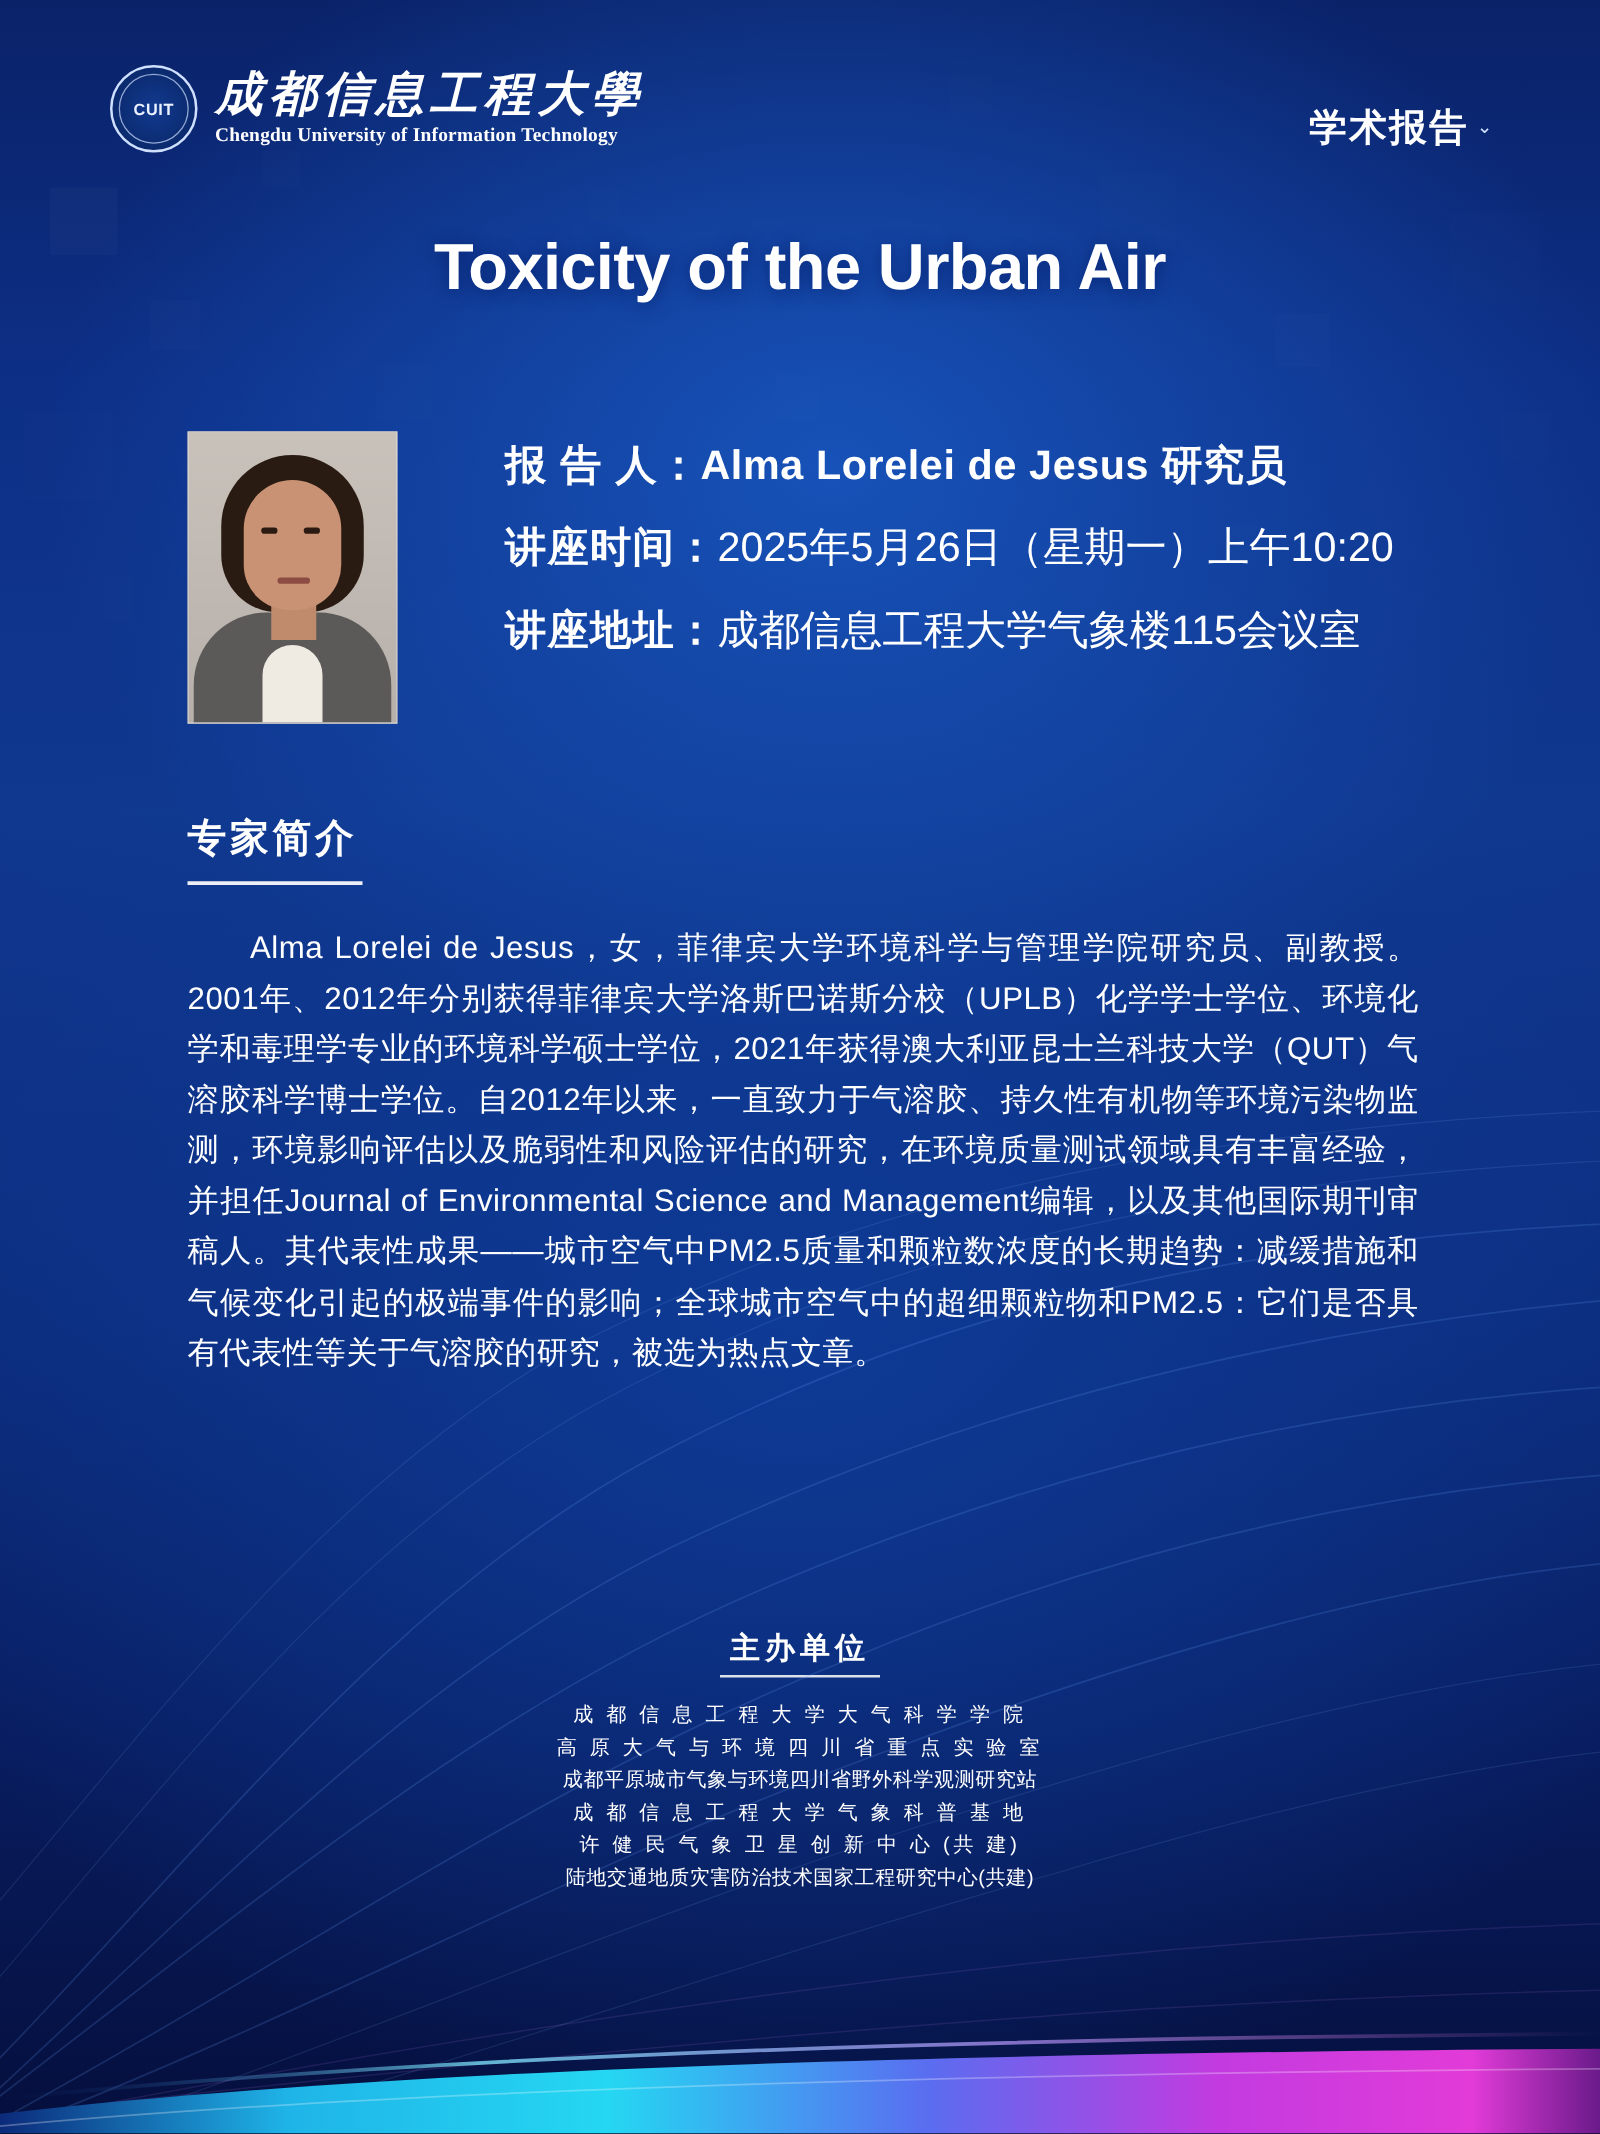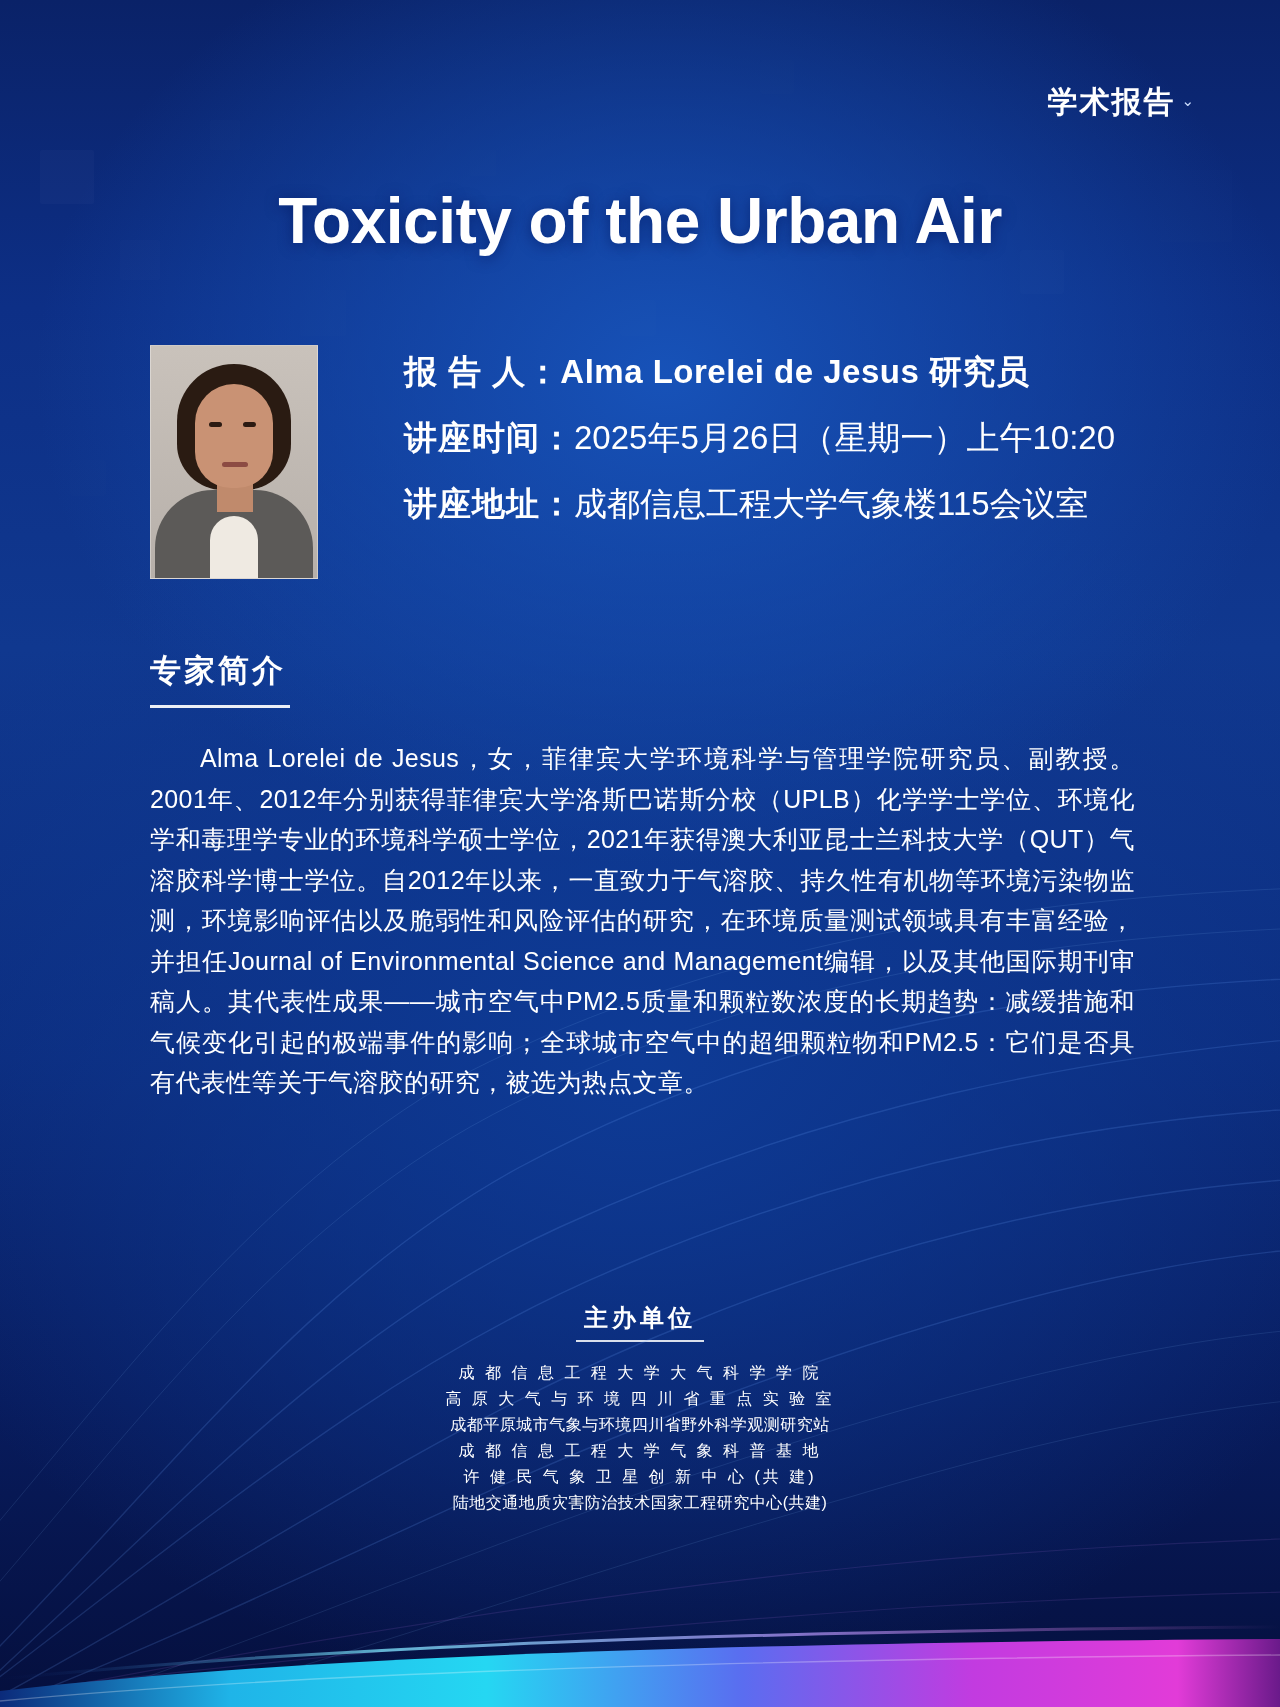--- a/index.html
+++ b/index.html
@@ -125,21 +125,21 @@
     color: #cfe0ff;
     padding-bottom: 4px;
   }
 
   
   .title {
     position: absolute;
     top: 186px;
     left: 0; right: 0;
     text-align: center;
-    font-size: 64px;
+    font-size: 52px;
     font-weight: bold;
     letter-spacing: -.5px;
     line-height: 1.1;
     text-shadow: 0 2px 14px rgba(0,20,90,.6);
   }
 
   
   .info {
     position: absolute;
     top: 345px;
@@ -303,20 +303,29 @@
     <i style="left:880px; top:140px; width:60px;  height:60px; opacity:.35;"></i>
     <i style="left:1020px;top:250px; width:44px;  height:44px; opacity:.45;"></i>
     <i style="left:1160px;top:170px; width:72px;  height:72px; opacity:.4;"></i>
     <i style="left:1200px;top:330px; width:40px;  height:40px; opacity:.3;"></i>
     <i style="left:760px; top:60px;  width:34px;  height:34px; opacity:.3;"></i>
     <i style="left:980px; top:420px; width:30px;  height:30px; opacity:.25;"></i>
     <i style="left:70px;  top:460px; width:36px;  height:36px; opacity:.25;"></i>
   </div>
 
   <div class="header">
+    <div class="logo-wrap">
+      <div class="logo-seal">
+        <span>CUIT</span>
+      </div>
+      <div class="logo-text">
+        <div class="cn">成都信息工程大學</div>
+        <div class="en">Chengdu University of Information Technology</div>
+      </div>
+    </div>
     <div class="header-right">
       <div class="label">学术报告</div>
       <div class="chev">⌄</div>
     </div>
   </div>
 
   <div class="title">Toxicity of the Urban Air</div>
 
   <div class="info">
     <div class="portrait">

